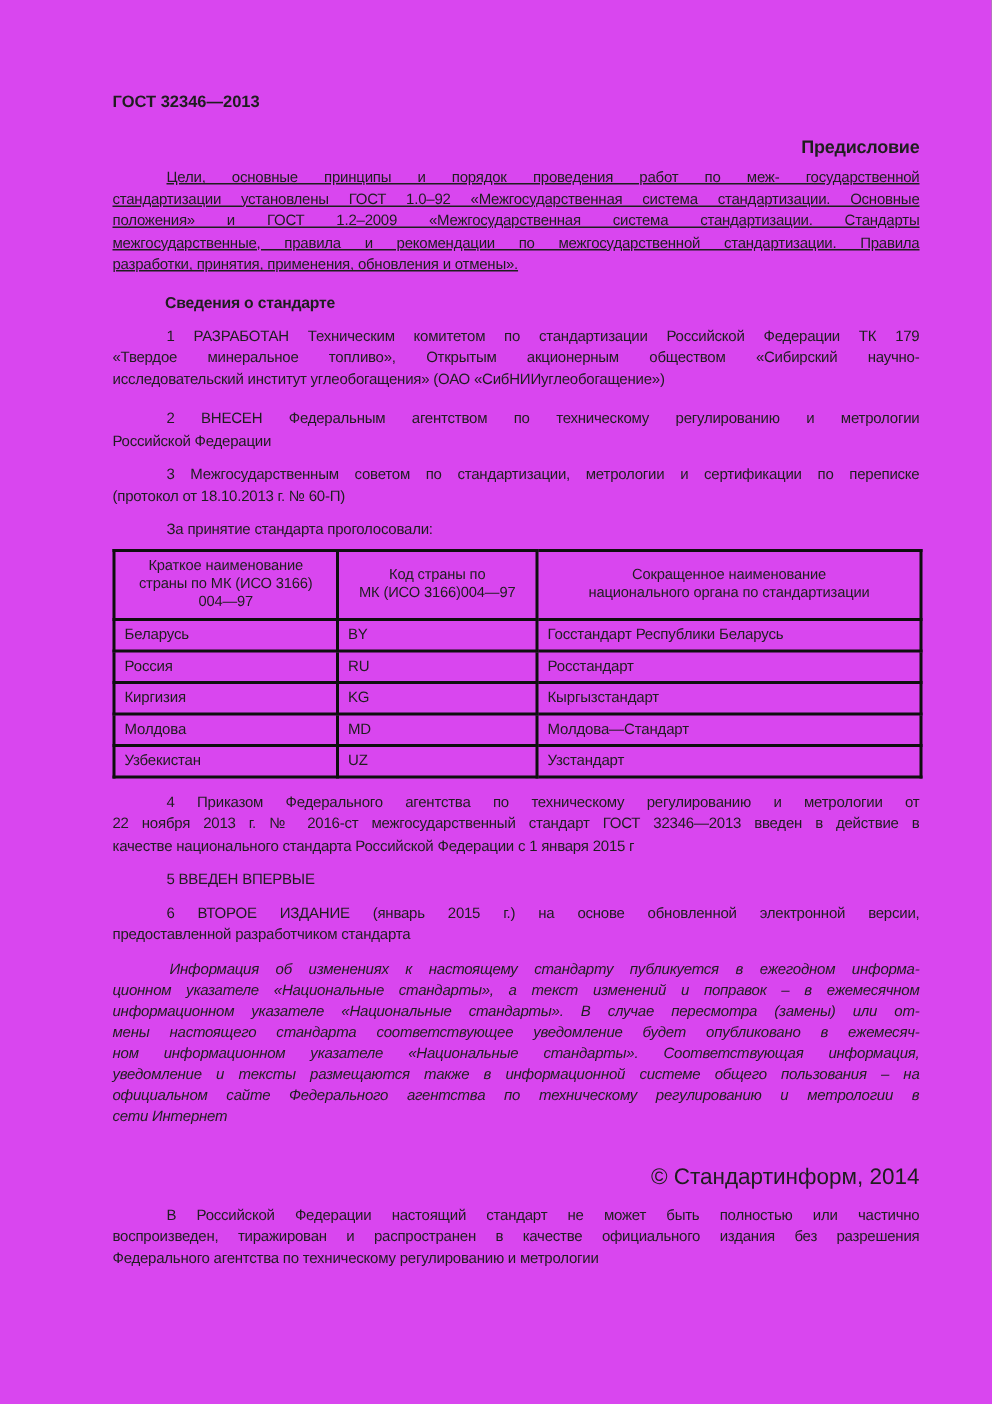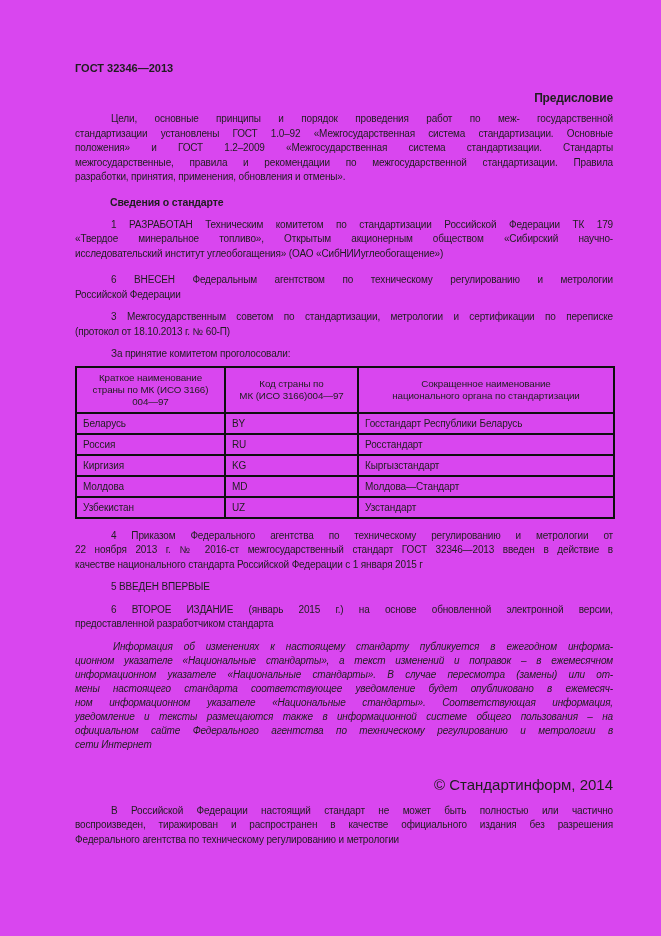--- a/index.html
+++ b/index.html
@@ -16,21 +16,21 @@
     letter-spacing:-0.15px;
     overflow:hidden;
   }
   .doc-number { font-weight:bold; font-size:11px; line-height:13px; letter-spacing:0; }
   .page-title { margin-top:16px; font-weight:bold; font-size:12px; line-height:14px; text-align:right; }
   .para { line-height:14.5px; }
   .jl  { text-align:justify; text-align-last:justify; }
   .jll { text-align:justify; text-align-last:left; }
   .ind { text-indent:36px; }
   .section-heading { margin-top:11px; padding-left:35px; font-weight:bold; font-size:10.5px; line-height:13px; }
-  .mt7  { margin-top:7px; }
+  .mt7  { margin-top:7px;text-decoration:underline; }
   .mt8  { margin-top:8px; }
   .mt9  { margin-top:9px; }
   .mt10 { margin-top:10px; }
   .mt12 { margin-top:12px; }
   .vote-lead { margin-top:8px; line-height:14.5px; text-indent:36px; }
   table.vote-table {
     margin-top:4px;
     border-collapse:collapse;
     width:538px;
     table-layout:fixed;
@@ -76,30 +76,30 @@
 
   <div class="section-heading">Сведения о стандарте</div>
 
   <div class="para mt9">
     <div class="jl ind">1 РАЗРАБОТАН Техническим комитетом по стандартизации Российской Федерации ТК 179</div>
     <div class="jl">«Твердое минеральное топливо», Открытым акционерным обществом «Сибирский научно-</div>
     <div class="jll">исследовательский институт углеобогащения» (ОАО «СибНИИуглеобогащение»)</div>
   </div>
 
   <div class="para mt12">
-    <div class="jl ind">6 ВНЕСЕН Федеральным агентством по техническому регулированию и метрологии</div>
+    <div class="jl ind">2 ВНЕСЕН Федеральным агентством по техническому регулированию и метрологии</div>
     <div class="jll">Российской Федерации</div>
   </div>
 
   <div class="para mt8">
     <div class="jl ind">3 Межгосударственным советом по стандартизации, метрологии и сертификации по переписке</div>
     <div class="jll">(протокол от 18.10.2013 г. № 60-П)</div>
   </div>
 
-  <div class="vote-lead">За принятие комитетом проголосовали:</div>
+  <div class="vote-lead">За принятие стандарта проголосовали:</div>
 
   <table class="vote-table">
     <colgroup>
         <col class="c1">
         <col class="c2">
         <col class="c3">
       </colgroup>
     <thead>
       <tr>
         <th>Краткое наименование

